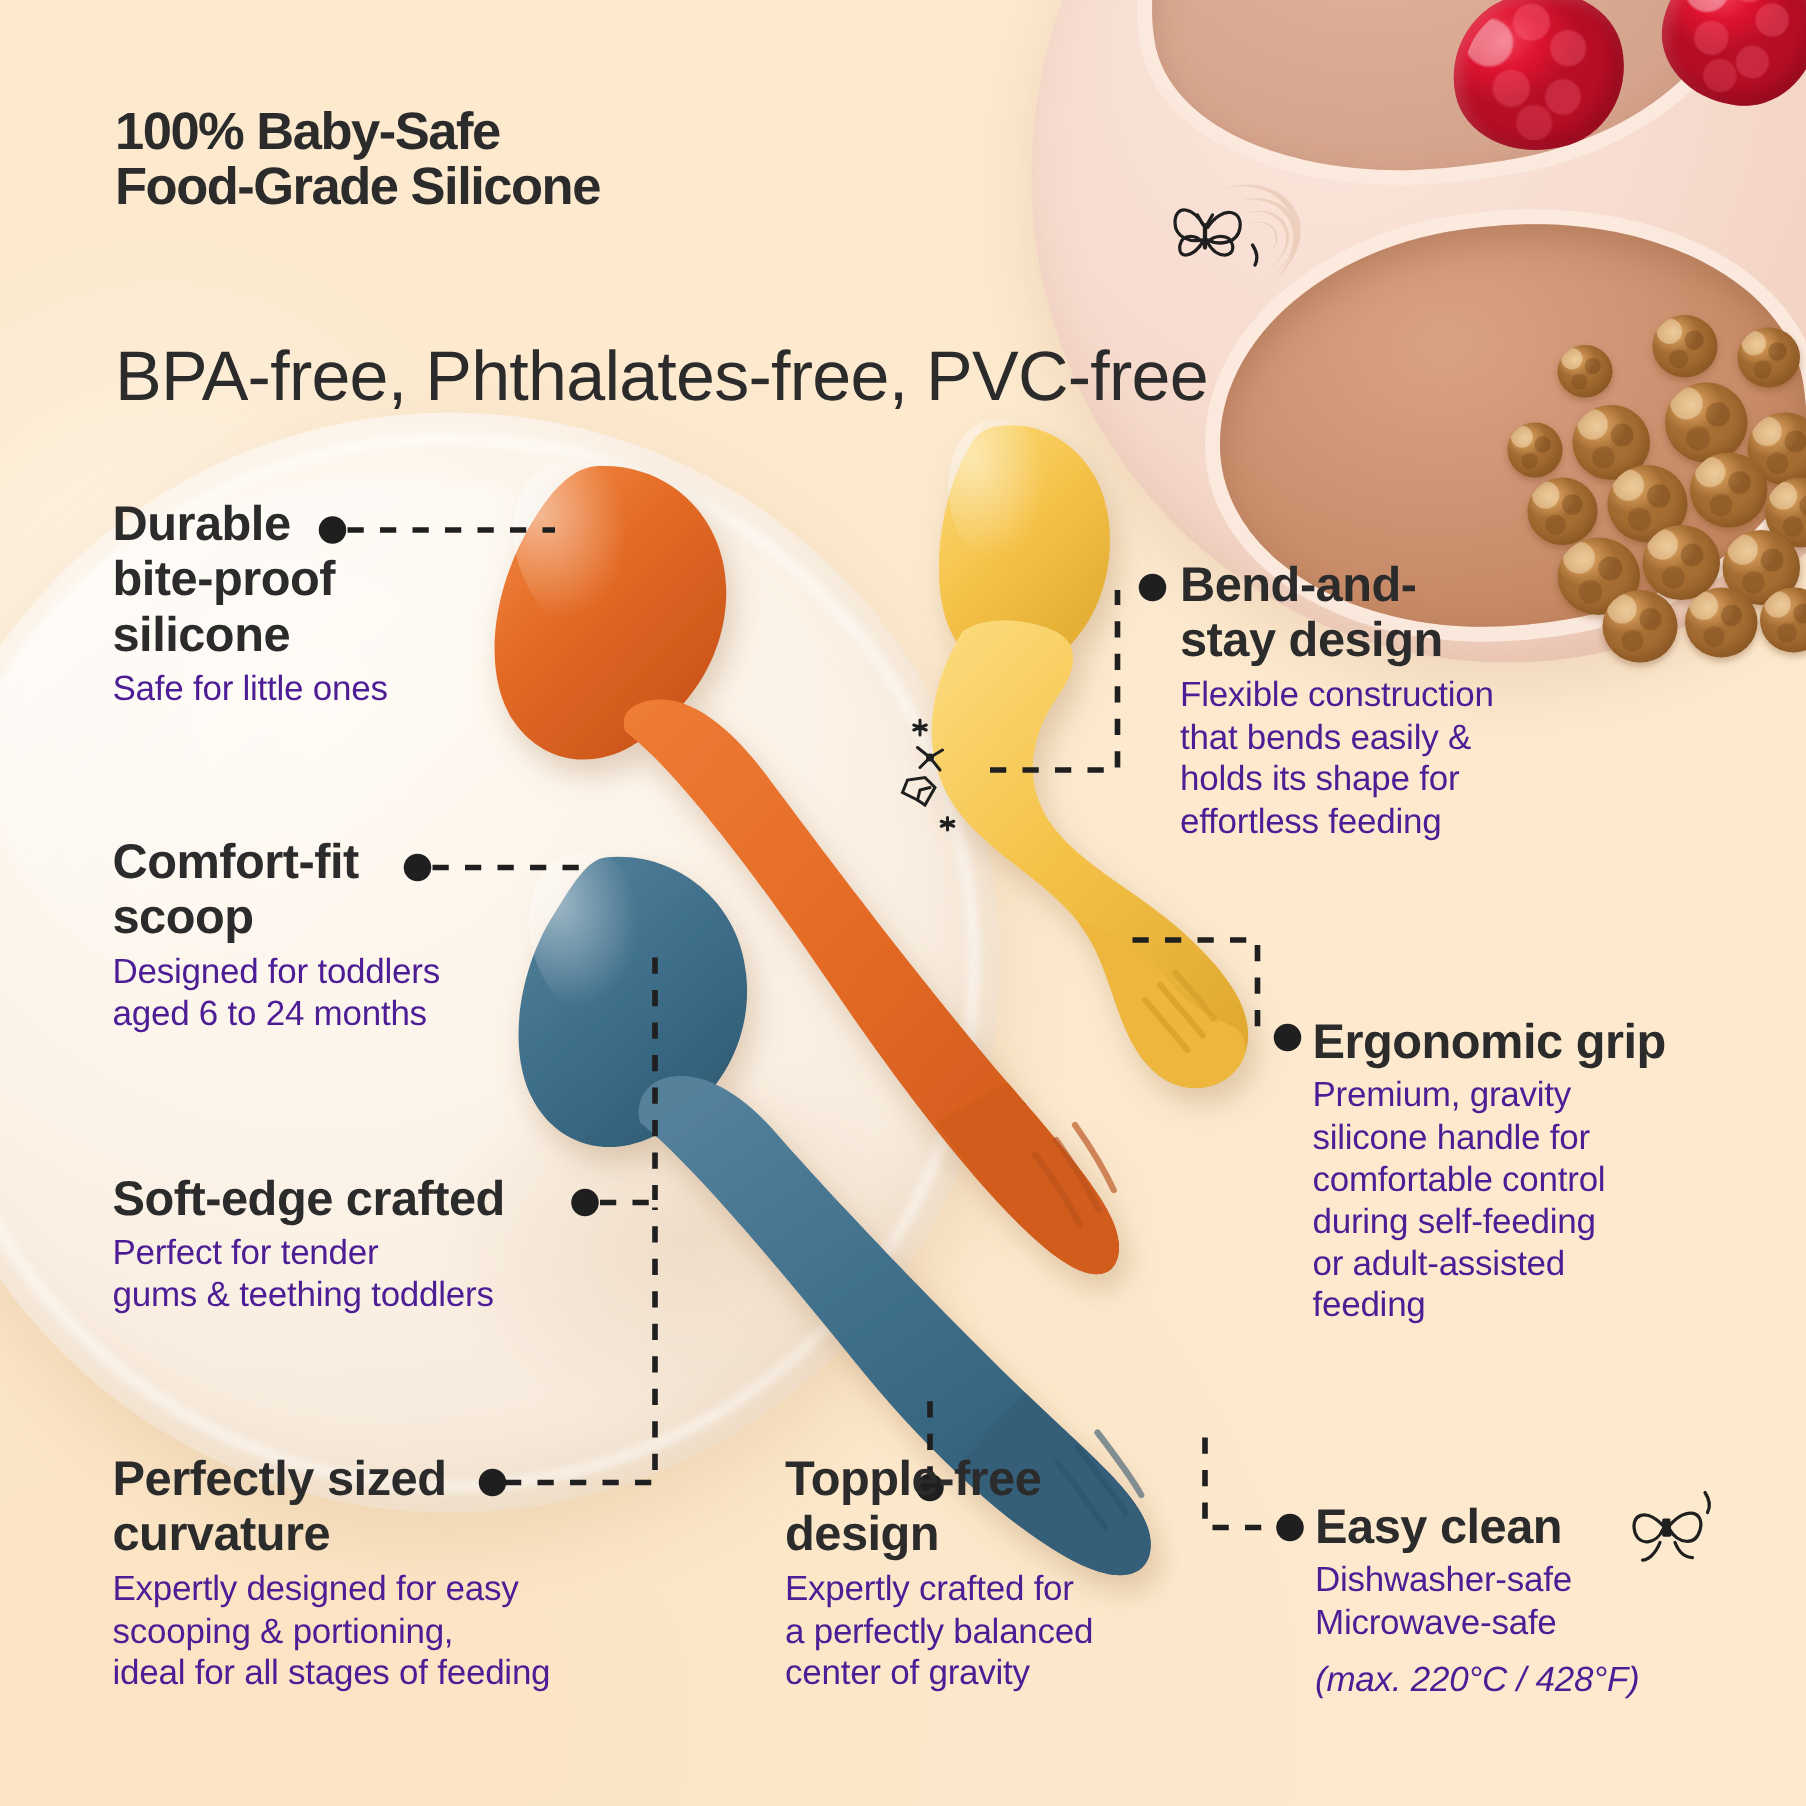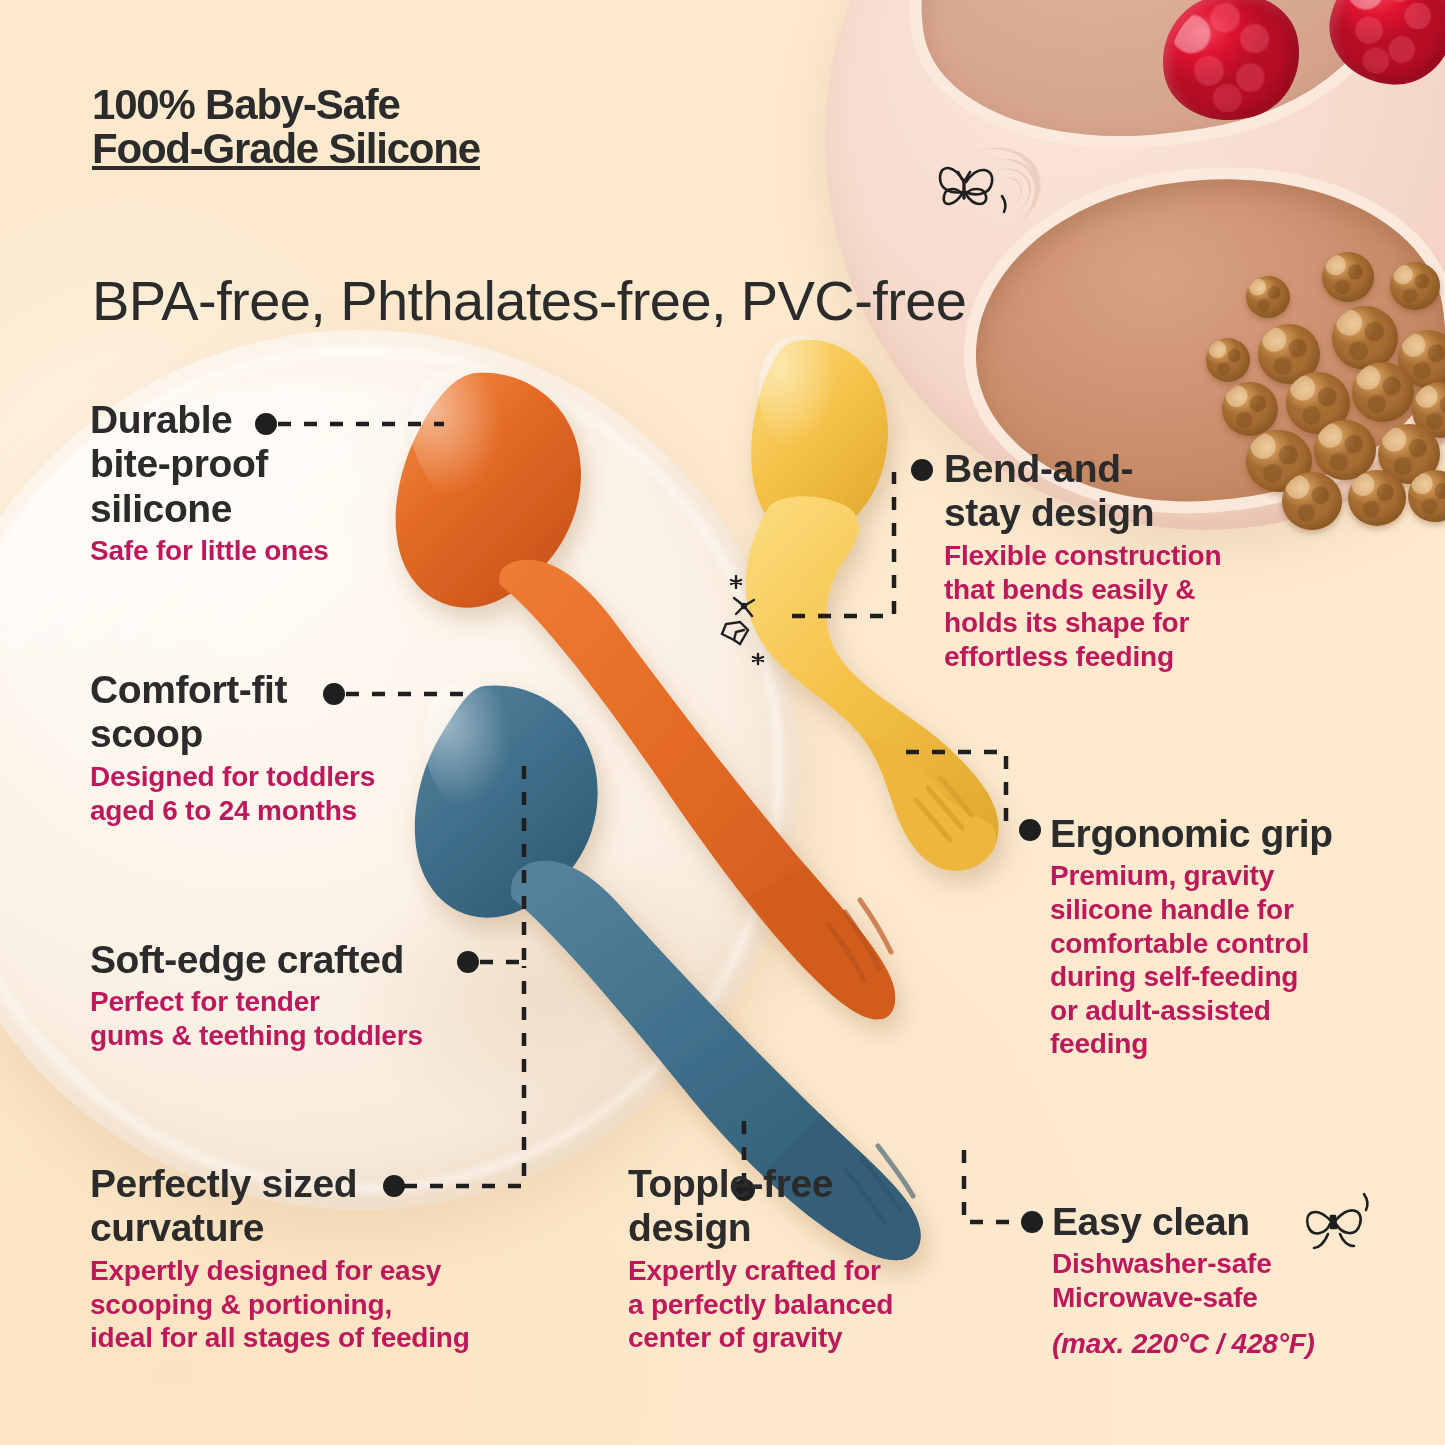--- a/index.html
+++ b/index.html
@@ -112,34 +112,34 @@
 
   
   .headline {
     position:absolute; left:92px; top:83px; width:930px;
     color:#2B2B2B;
     font-weight:bold;
     font-size:42px;
     line-height:1.05;
     letter-spacing:-1.2px;
   }
-  .headline .l2 { display:block;text-decoration:underline; }
+  .headline .l2 { display:block; }
   .subhead {
     position:absolute; left:92px; top:268px; width:960px;
     color:#2B2B2B; font-weight:normal; font-size:56px; letter-spacing:-.6px;
   }
 
   .callout { position:absolute; color:#2B2B2B; }
   .callout h3 {
     font-size:39px; font-weight:bold; line-height:1.14; letter-spacing:-.4px;
     margin:0 0 3px 0;
   }
   .callout p {
-    font-size:28px; font-weight:bold; line-height:1.2; letter-spacing:-.2px;
-    color:#be185d;
+    font-size:28px; font-weight:normal; line-height:1.2; letter-spacing:-.2px;
+    color:#4c1d95;
   }
   .callout p.ital { font-style:italic;margin-top:12px; }
 
   .c-durable   { left:90px;  top:398px;  width:330px; }
   .c-comfort   { left:90px;  top:668px;  width:360px; }
   .c-softedge  { left:90px;  top:938px;  width:400px; }
   .c-perfect   { left:90px;  top:1162px; width:470px; }
   .c-topple    { left:628px; top:1162px; width:330px; }
   .c-bend      { left:944px; top:447px;  width:330px; }
   .c-ergo      { left:1050px;top:812px;  width:320px; }

